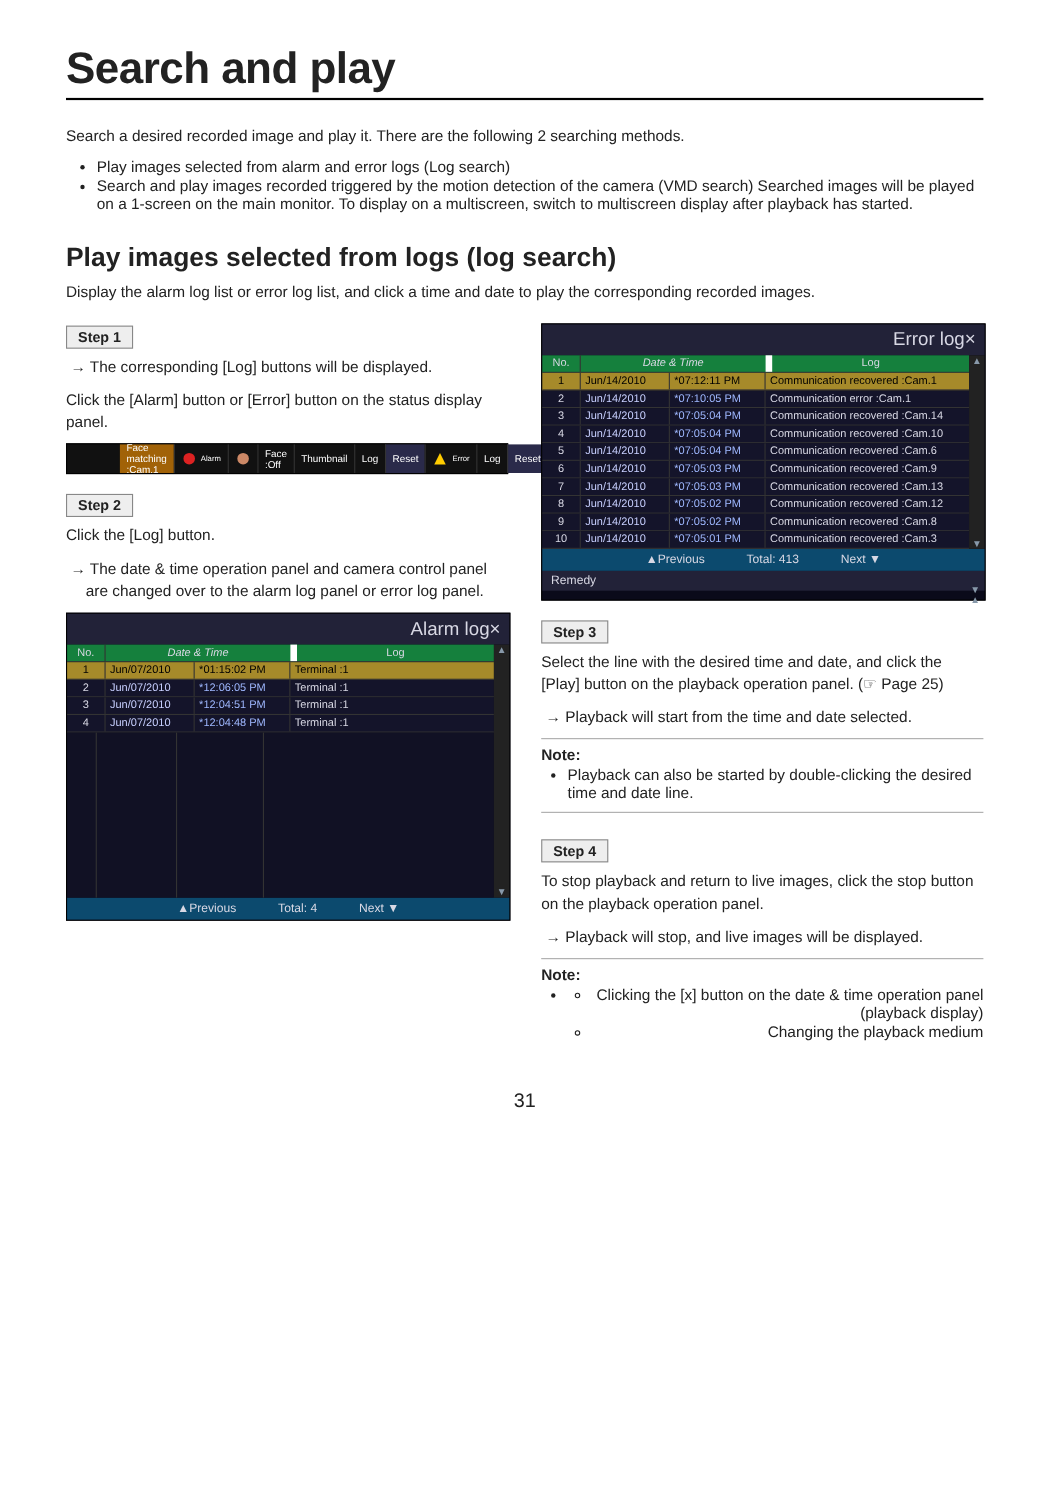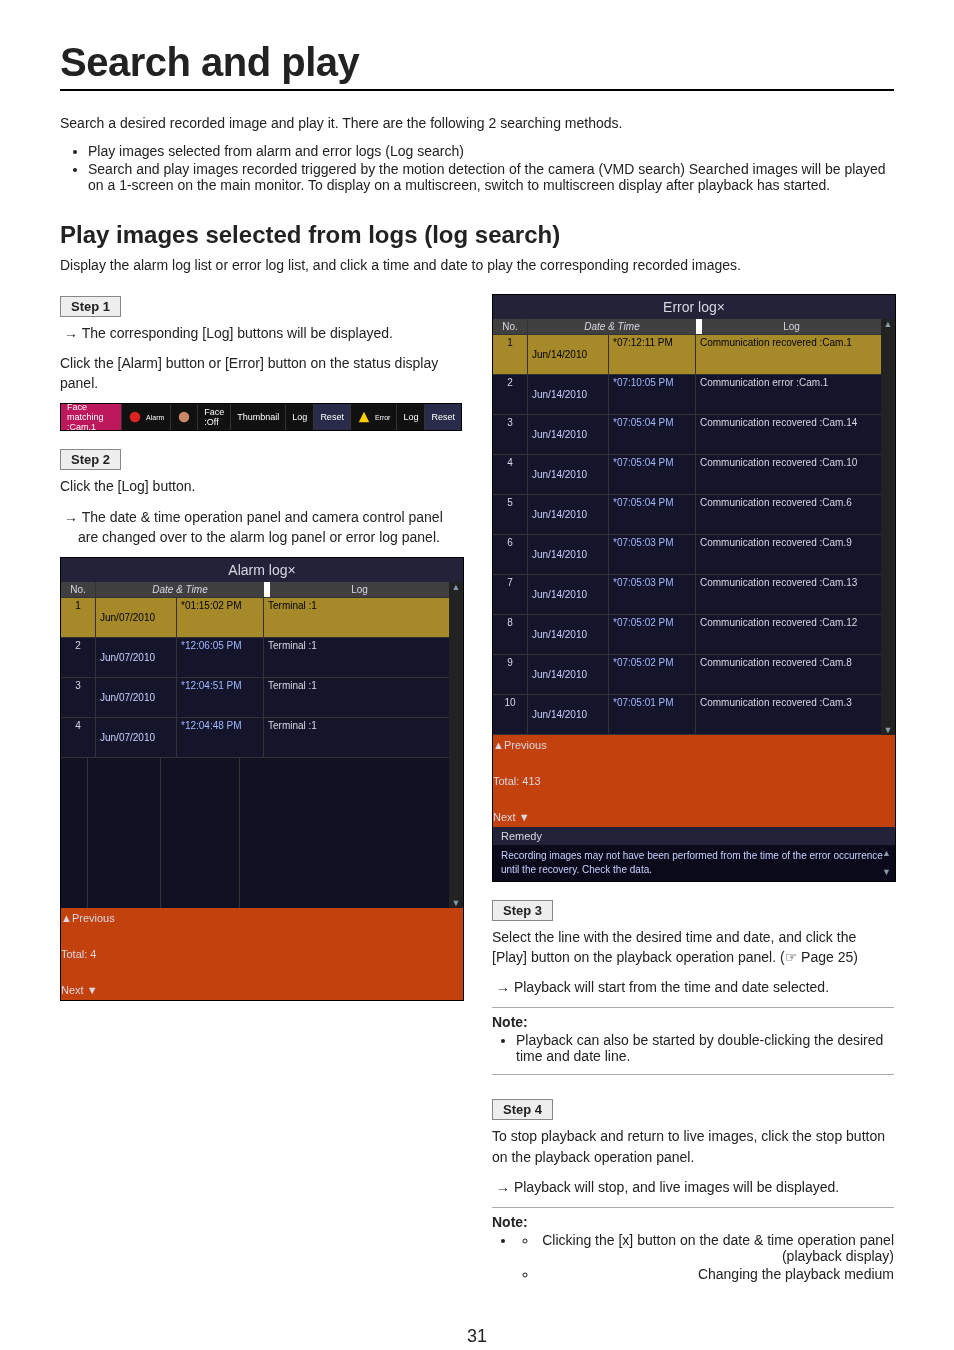--- a/index.html
+++ b/index.html
@@ -44,25 +44,26 @@
     background: #111;
     display: flex;
     align-items: center;
     font-size: 9px;
     color: #fff;
     height: 26px;
     border: 1px solid #000;
     margin: 8px 0;
   }
   .sp-face {
-    background: #be185d;
+    background: #a16207;
     height: 100%;
     display: flex;
     align-items: center;
     padding: 0 6px;
+    margin-left: 48px;
   }
   .sp-seg {
     border-left: 1px solid #333;
     height: 100%;
     display: flex;
     align-items: center;
     padding: 0 6px;
     gap: 4px;
   }
   .sp-seg.reset { background: #2a2a4a; }
@@ -72,46 +73,45 @@
     color: #d8d8e4;
     font-size: 10px;
     border: 1px solid #000;
     margin: 8px 0;
     width: 100%;
   }
   .log-title {
     background: #222238;
     padding: 4px 8px;
     display: flex;
-    justify-content: center;
-    font-size: 14px;
+    justify-content: flex-end;
+    font-size: 17px;
   }
   .log-header, .log-row {
     display: flex;
     border-bottom: 1px solid #333;
   }
-  .log-header { background: #404040; font-weight: 400; }
+  .log-header { background: #15803d; font-weight: 400; }
   .log-row.sel { background: #a68a2a; color: #000; }
   .log-row { background: #14142a; }
   .cell-no { width: 26px; padding: 2px 4px; border-right:1px solid #333; text-align:center;}
-  .cell-date { width: 72px; padding: 14px 4px; border-right:1px solid #333; color:#c8d0ff;}
+  .cell-date { width: 72px; padding: 2px 4px; border-right:1px solid #333; color:#c8d0ff;}
   .cell-time { width: 78px; padding: 2px 4px; border-right:1px solid #333; color:#9fb8ff;}
   .cell-log { flex:1; padding: 2px 4px; }
   .cell-dt { flex: 0 0 160px; padding: 2px 4px; border-right:6px solid #ffffff; text-align:center;font-style:italic;}
   .log-row.sel .cell-date, .log-row.sel .cell-time { color:#000; }
   .log-empty { height: 150px; background:#111124; display:flex; }
   .log-empty .stripe { border-right:1px solid #333; }
   .log-footer {
-    background:#c2410c;
+    background:#0c4a6e;
     display:flex;
     justify-content:center;
-    gap:24px;
+    gap:38px;
     padding:4px 0;
     font-size:11px;
-    flex-direction:column;
   }
   .log-scroll { width:14px; background:#222; display:flex; flex-direction:column; justify-content:space-between; align-items:center; color:#89a; font-size:9px; }
   .log-body-wrap { display:flex; }
   .log-body { flex:1; }
   .remedy-title { background:#222238; padding:3px 8px; font-size:11px; }
   .remedy-body { padding:4px 8px; line-height:1.4; color:#c8d0ff; font-size:10px; position:relative; }
   .remedy-body .sc { position:absolute; right:4px; top:2px; color:#89a; font-size:9px;}
   .remedy-body .sc2 { position:absolute; right:4px; bottom:2px; color:#89a; font-size:9px;}
   .note-rule { border-top:1px solid #aaa; border-bottom:1px solid #aaa; padding:6px 0 8px 0; margin:10px 0 14px 0; }
   .note-title { font-weight:700; margin-bottom:2px; }
@@ -320,21 +320,20 @@
           <span>▼</span>
         </div>
       </div>
       <div class="log-footer">
         <span>▲Previous</span>
         <span>Total: 413</span>
         <span>Next  ▼</span>
       </div>
       <div class="remedy-title">Remedy</div>
       <div class="remedy-body">
-        <span>Recording images may not have been performed from the time of the error occurrence until the recovery. Check the data.</span>
         <span class="sc">▲</span>
         <span class="sc2">▼</span>
       </div>
     </div>
 
     <div class="step-label">Step 3</div>
     <p class="body-text">Select the line with the desired time and date, and click the [Play] button on the playback operation panel. (☞ Page 25)</p>
     <p class="body-text arrow-line">Playback will start from the time and date selected.</p>
 
     <div class="note-rule">

